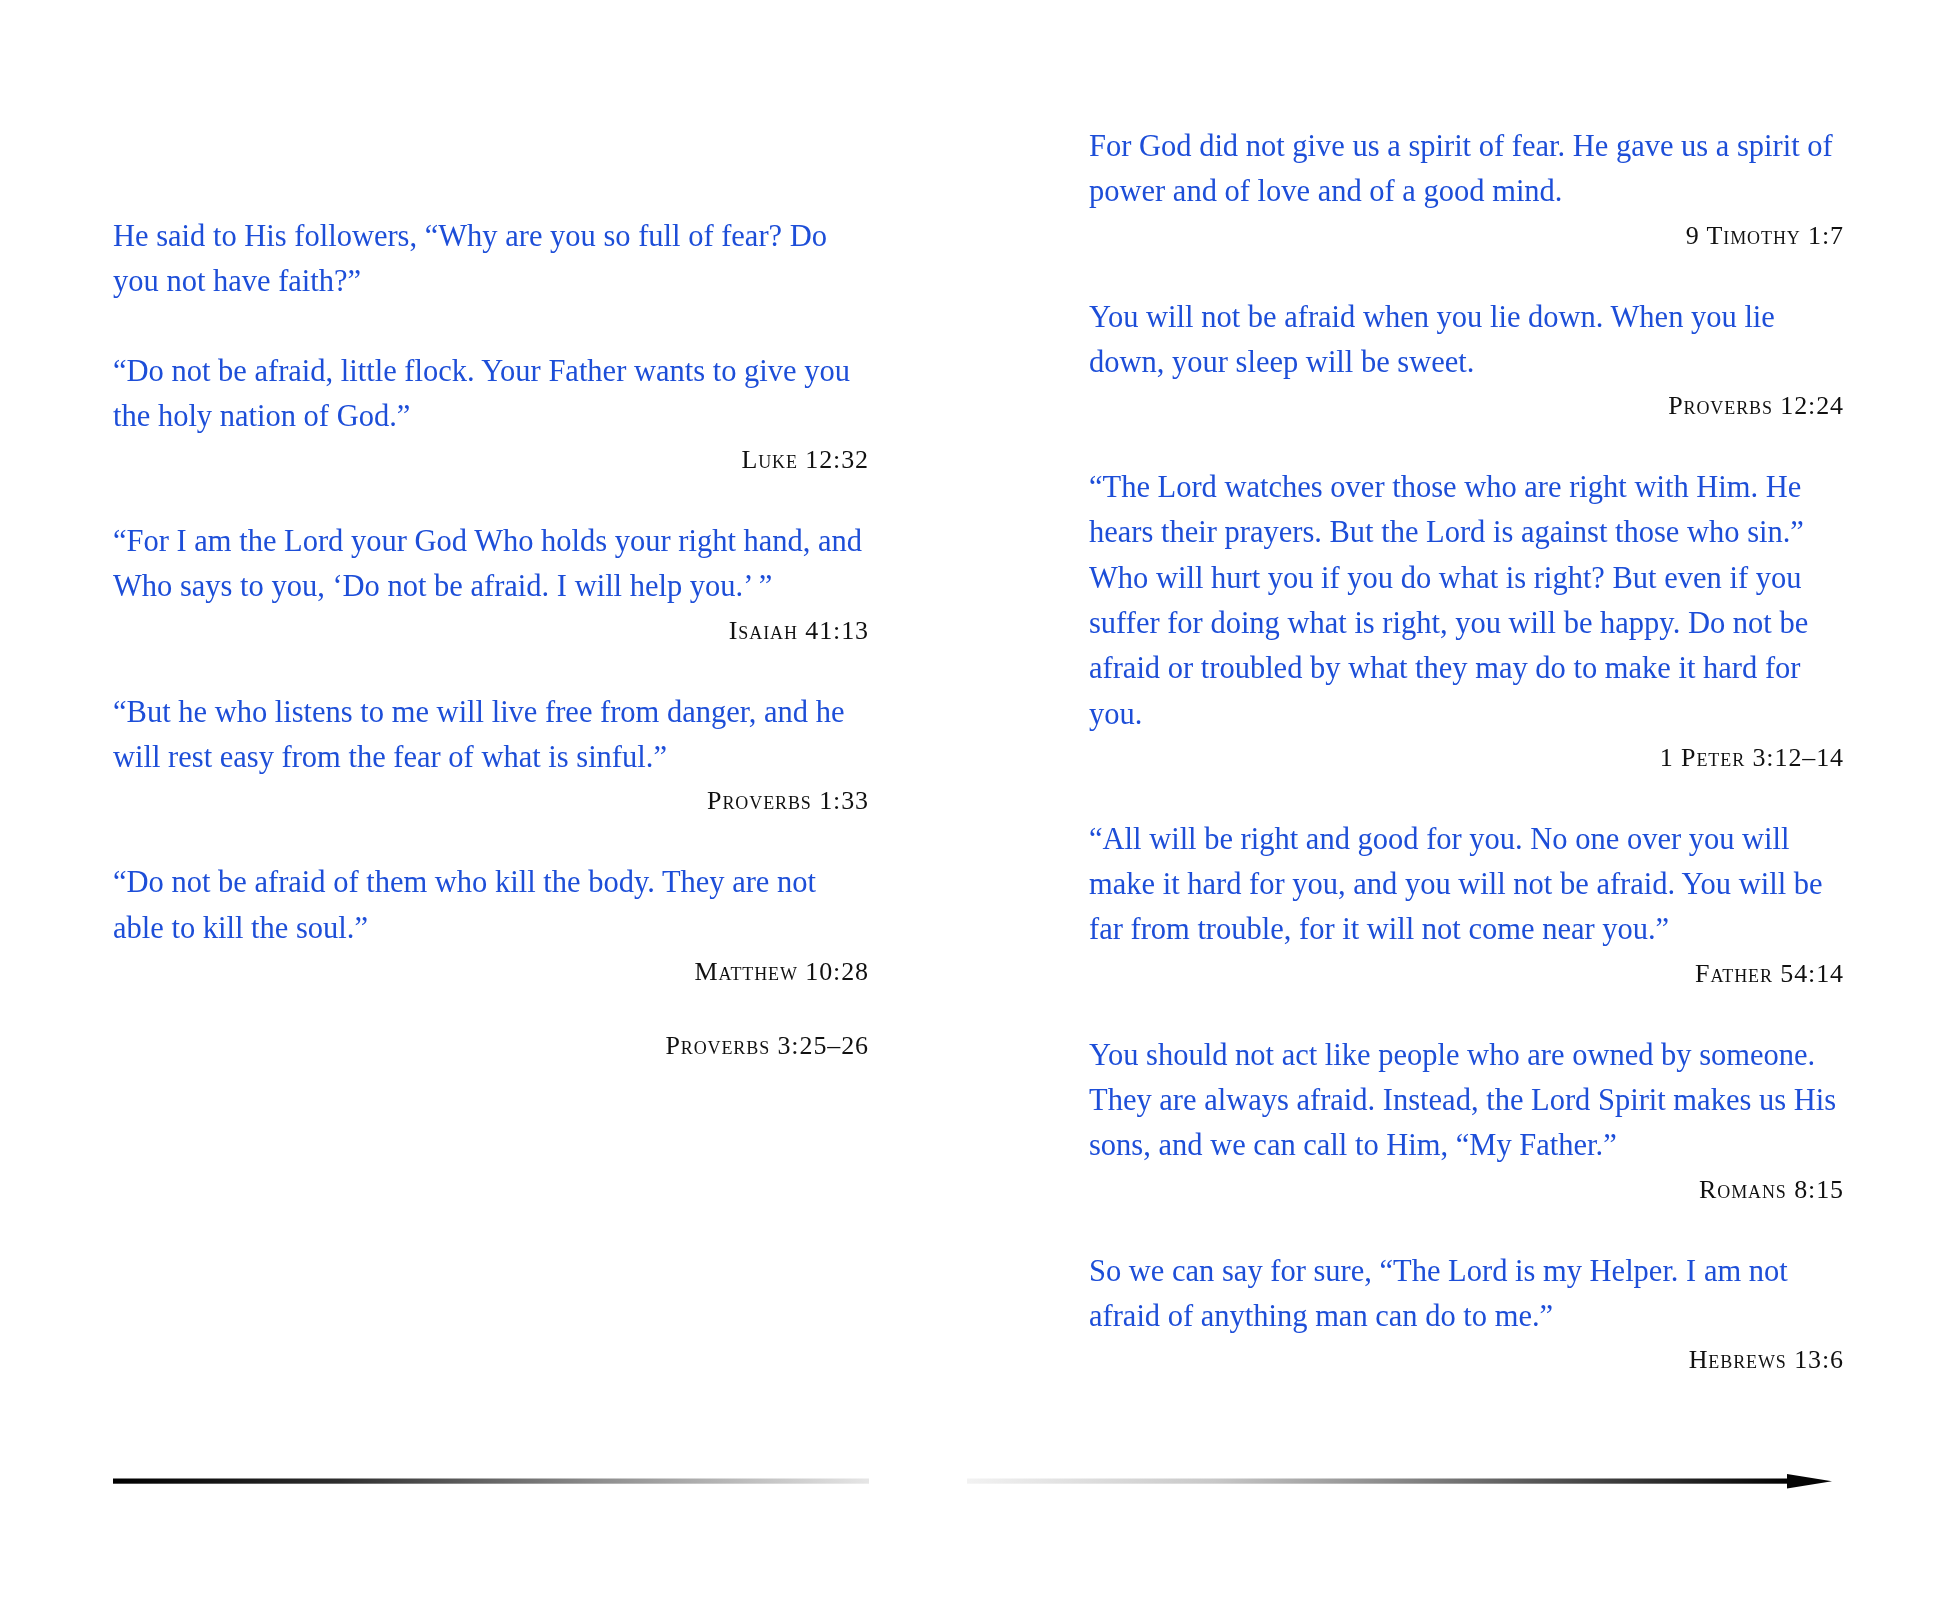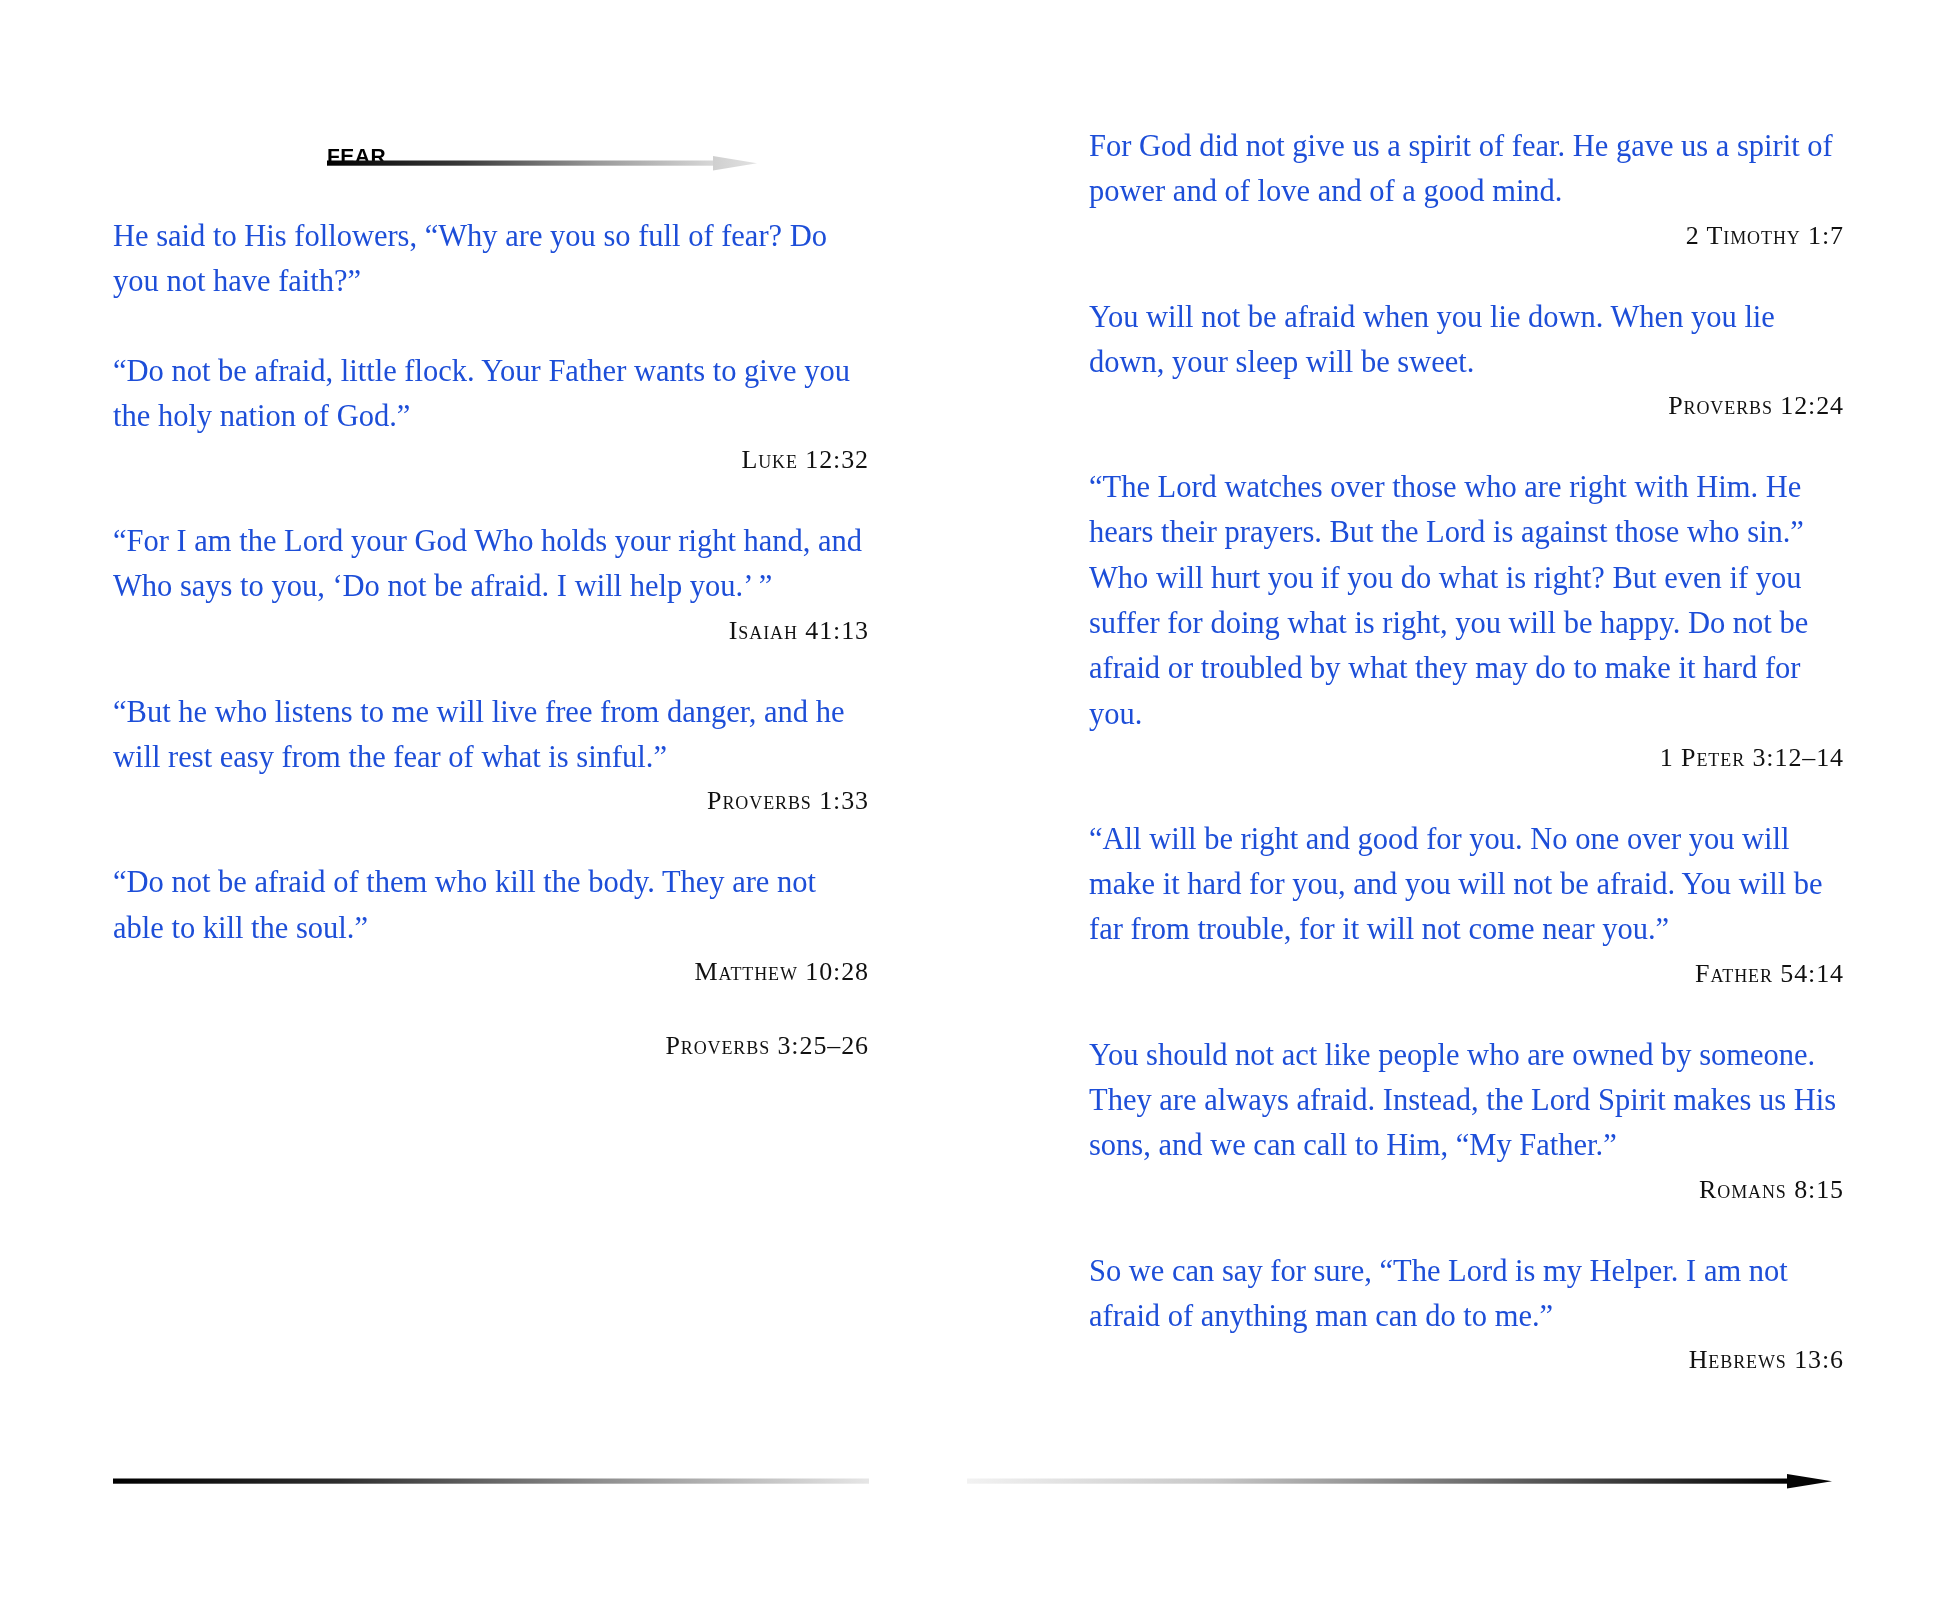--- a/index.html
+++ b/index.html
@@ -100,39 +100,20 @@
     white-space: nowrap;
   }
 </style>
 </head>
 <body>
 
 <div class="spread">
 
   <div class="page page-left">
 
-    <div class="chapter-head">
-      <div class="chapter-title">Fear</div>
-      <svg class="arrow-head-rule" viewBox="0 0 430 26" preserveAspectRatio="none">
-        <defs>
-          <linearGradient id="gradHeadRule" x1="0" y1="0" x2="1" y2="0">
-            <stop offset="0%" stop-color="#000000"></stop>
-            <stop offset="35%" stop-color="#3a3a3a"></stop>
-            <stop offset="70%" stop-color="#9a9a9a"></stop>
-            <stop offset="100%" stop-color="#d8d8d8"></stop>
-          </linearGradient>
-          <linearGradient id="gradHeadArrow" x1="0" y1="0" x2="1" y2="0">
-            <stop offset="0%" stop-color="#cfcfcf"></stop>
-            <stop offset="100%" stop-color="#e2e2e2"></stop>
-          </linearGradient>
-        </defs>
-        <rect x="0" y="10.5" width="388" height="5.2" fill="url(#gradHeadRule)"></rect>
-        <polygon points="386,6 386,20.5 430,13.2" fill="url(#gradHeadArrow)"></polygon>
-      </svg>
-    </div>
 
     <div class="col col-left" style="top:214px;">
 
       <div class="verse" style="margin-bottom:44px;">
         <p class="verse-text">He said to His followers, “Why are you so full of fear? Do you not have faith?”</p>
       </div>
 
       <div class="verse" style="margin-bottom:44px;">
         <p class="verse-text">“Do not be afraid, little flock. Your Father wants to give you the holy nation of God.”</p>
         <span class="verse-ref">Luke 12:32</span>
@@ -172,21 +153,21 @@
     </svg>
 
   </div>
 
   <div class="page page-right">
 
     <div class="col col-right" style="top:124px;">
 
       <div class="verse" style="margin-bottom:44px;">
         <p class="verse-text">For God did not give us a spirit of fear. He gave us a spirit of power and of love and of a good mind.</p>
-        <span class="verse-ref">2 Timothy 1:7</span>
+        <span class="verse-ref">9 Timothy 1:7</span>
       </div>
 
       <div class="verse" style="margin-bottom:44px;">
         <p class="verse-text">You will not be afraid when you lie down. When you lie down, your sleep will be sweet.</p>
         <span class="verse-ref">Proverbs 12:24</span>
       </div>
 
       <div class="verse" style="margin-bottom:44px;">
         <p class="verse-text">“The Lord watches over those who are right with Him. He hears their prayers. But the Lord is against those who sin.” Who will hurt you if you do what is right? But even if you suffer for doing what is right, you will be happy. Do not be afraid or troubled by what they may do to make it hard for you.</p>
         <span class="verse-ref">1 Peter 3:12–14</span>

